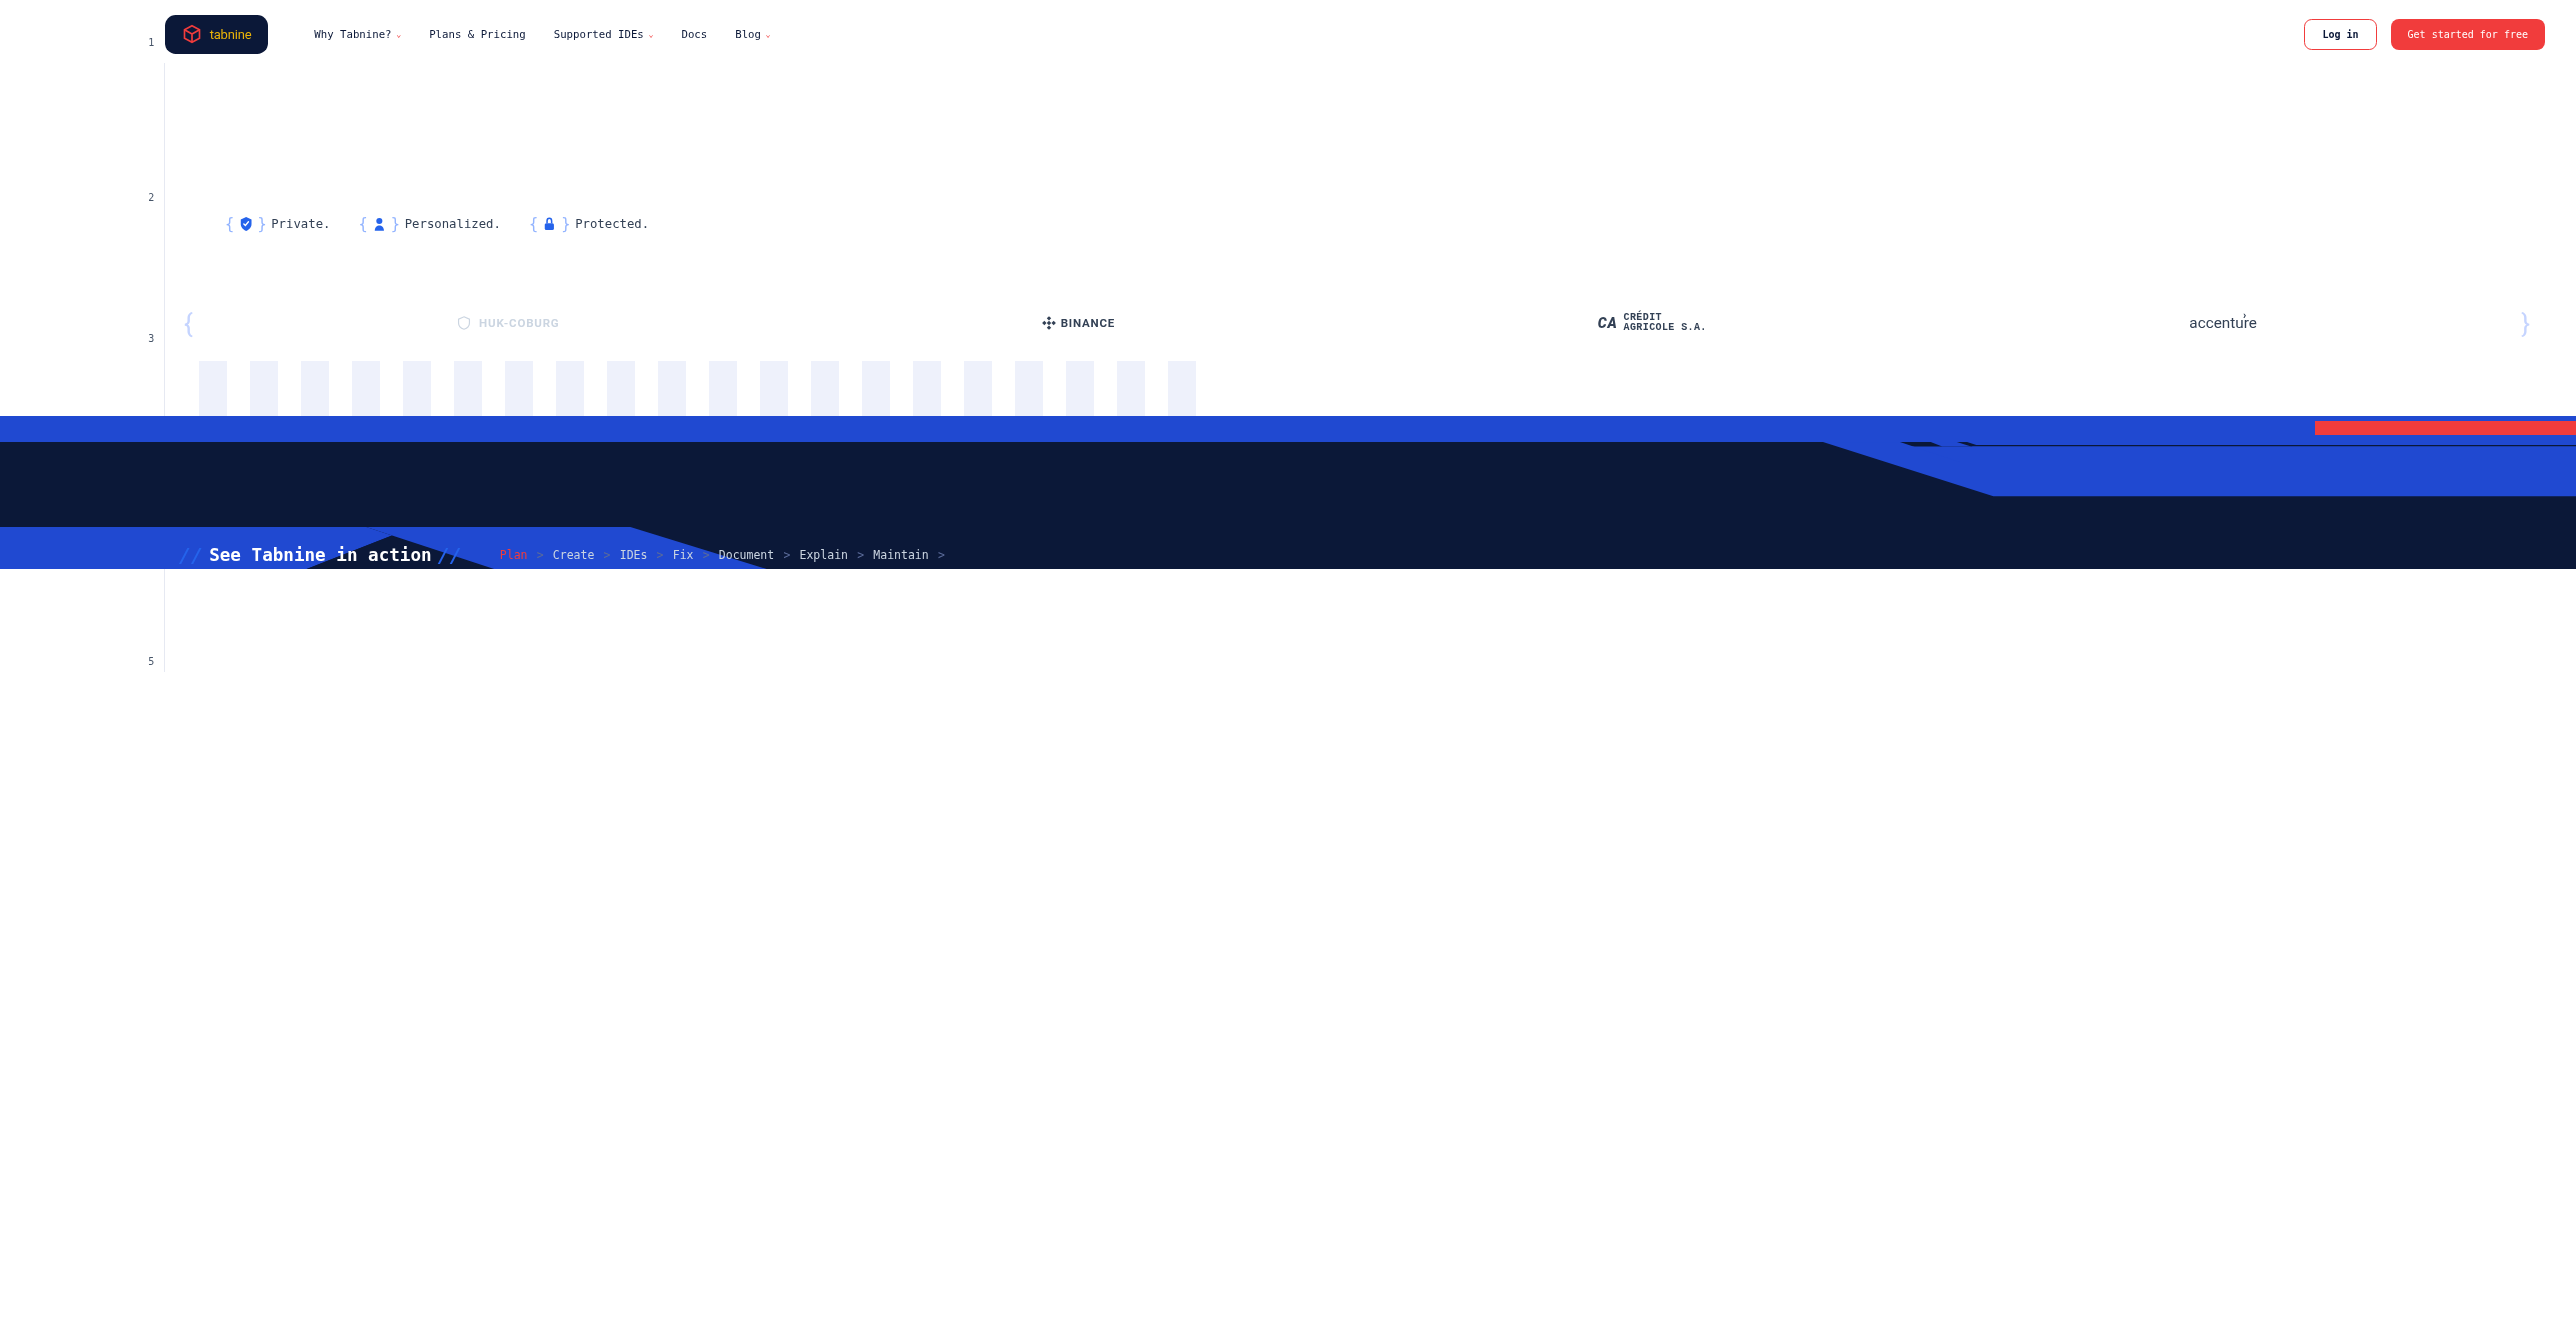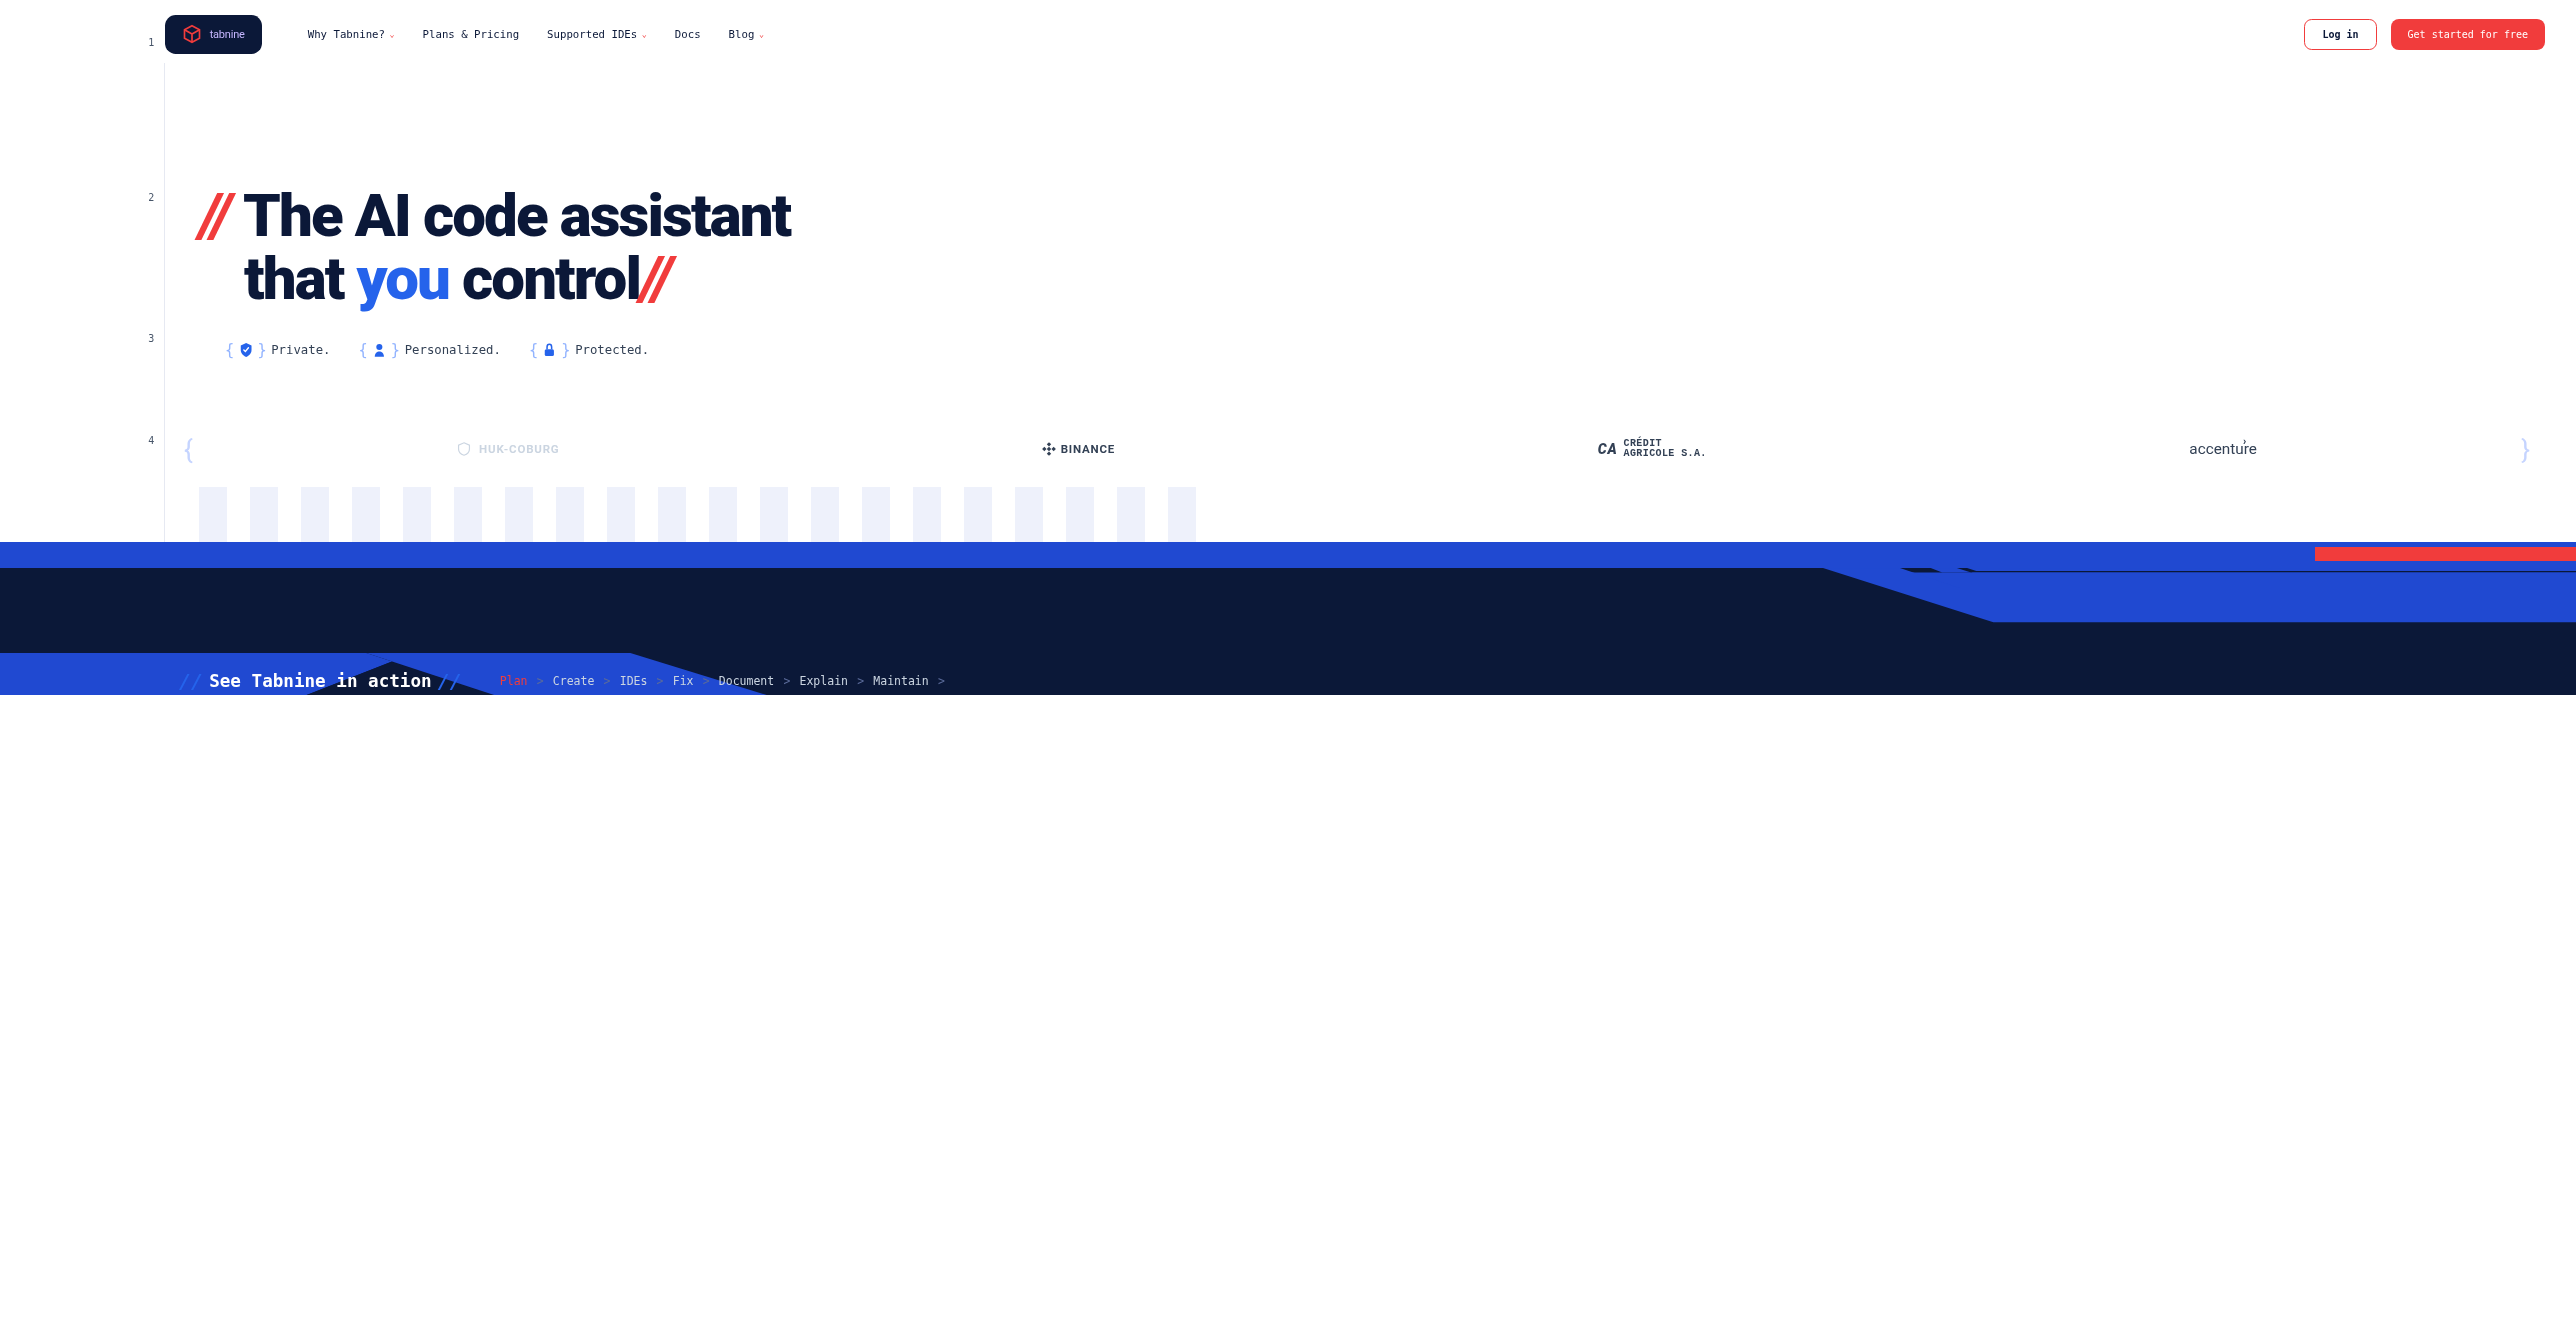--- a/index.html
+++ b/index.html
@@ -45,22 +45,22 @@
   position: relative;
   display: flex;
   align-items: center;
   background: #0b1838;
   border-radius: 10.7px;
   padding: 9.2px 17px;
   margin-left: 0;
 }
 .logo-icon svg { display: block; }
 .logo-text {
-  color: #c4b5fd;
-  font-size: 11px;
+  color: #eab308;
+  font-size: 13px;
   font-weight: 400;
   margin-left: 7.7px;
   letter-spacing: -0.2px;
 }
 .nav {
   display: flex;
   gap: 28px;
   margin-left: 46px;
   font-family: 'SF Mono', Monaco, Consolas, monospace;
   font-size: 10.7px;
@@ -274,24 +274,20 @@
       </div>
     </nav>
 
     <div class="header-right">
       <button class="btn-outline">Log in</button>
       <button class="btn-solid">Get started for free</button>
     </div>
   </header>
 
   <section class="hero">
-    <h1>
-      <span class="slashes-red">// </span><span>The AI code assistant</span><br>
-      <span style="padding-left:0.75em"><span>that </span><span class="hero-you">you</span><span> control</span><span class="slashes-red">//</span></span>
-    </h1>
 
     <div class="features">
       <div class="feat">
         <span class="brace-blue">{</span>
         <span class="feat-icon">
           <svg width="12.3" height="14" viewBox="0 0 16 18">
               <path d="M8 0 L15 3 V9 C15 13 12 16.5 8 18 C4 16.5 1 13 1 9 V3 Z" fill="#2563eb"></path>
               <path d="M5 9 L7 11 L11 6" stroke="#fff" stroke-width="1.8" fill="none" stroke-linecap="round"></path>
             </svg>
         </span>

